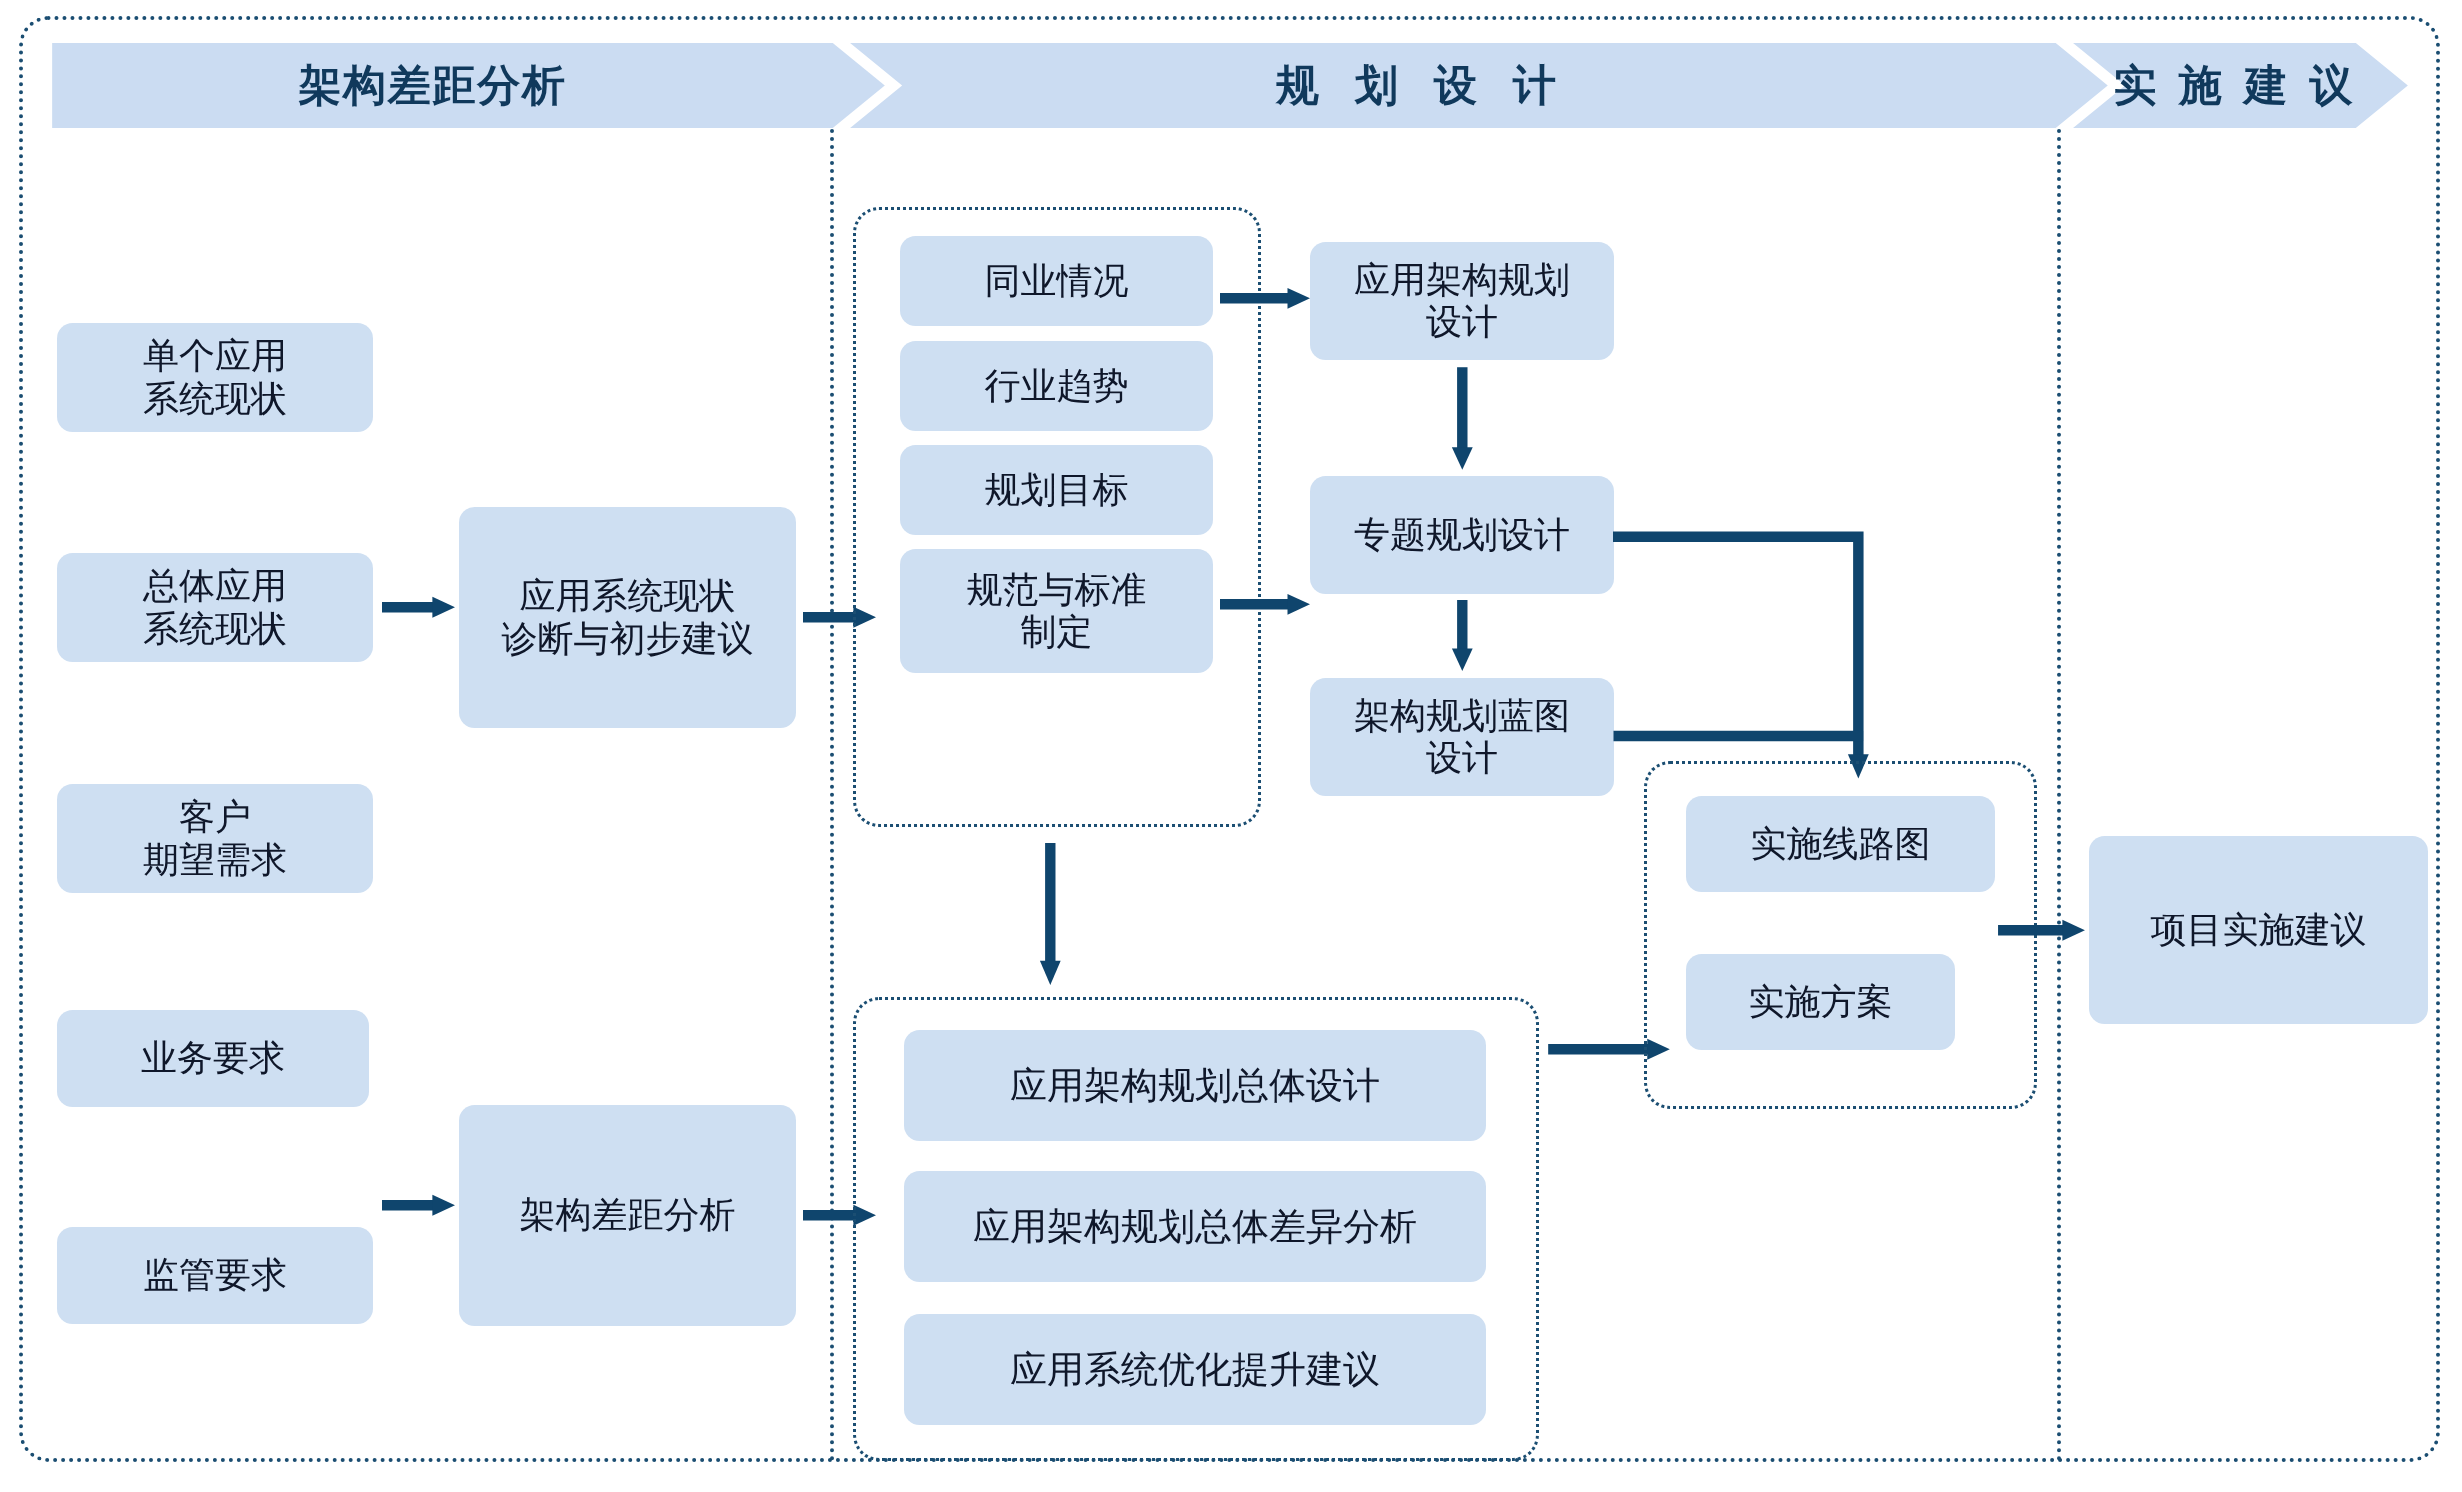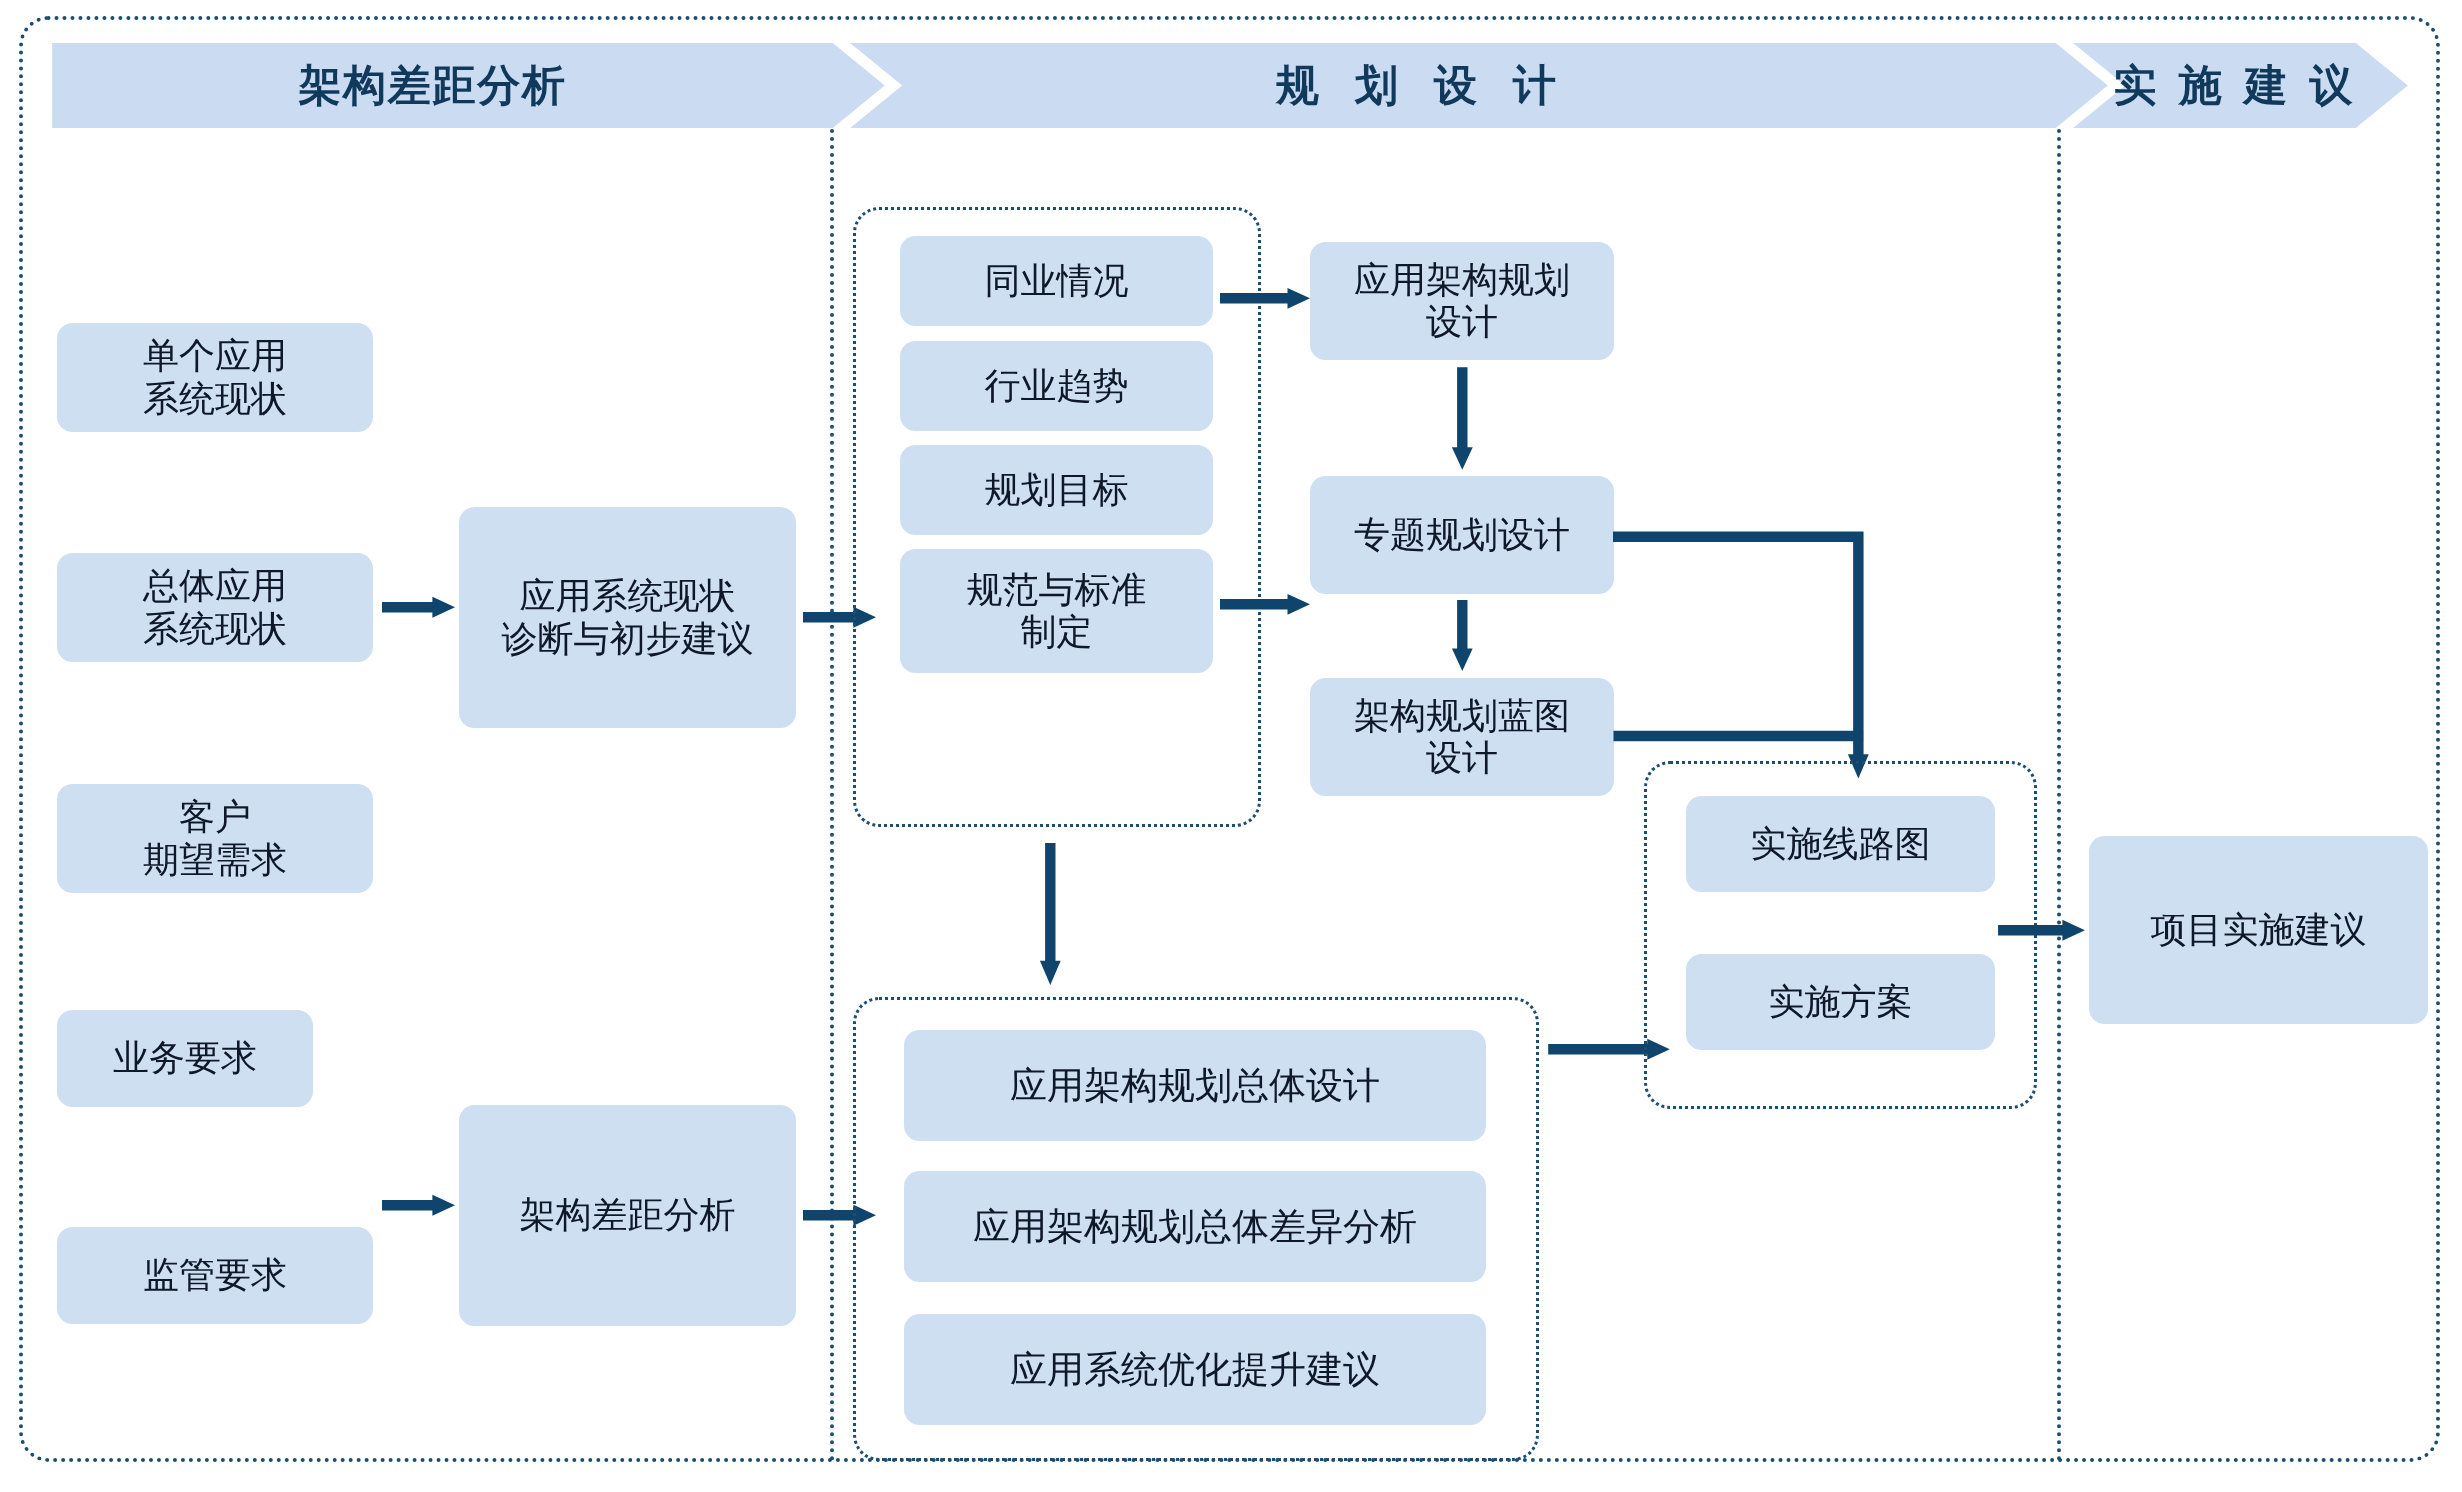--- a/index.html
+++ b/index.html
@@ -108,21 +108,21 @@
 
   <div class="node" style="left:57px; top:323px; width:316px; height:109px;">单个应用
 系统现状</div>
 
   <div class="node" style="left:57px; top:553px; width:316px; height:109px;">总体应用
 系统现状</div>
 
   <div class="node" style="left:57px; top:784px; width:316px; height:109px;">客户
 期望需求</div>
 
-  <div class="node" style="left:57px; top:1010px; width:256px; height:97px;">业务要求</div>
+  <div class="node" style="left:57px; top:1010px; width:312px; height:97px;">业务要求</div>
 
   <div class="node" style="left:57px; top:1227px; width:316px; height:97px;">监管要求</div>
 
   <div class="node" style="left:459px; top:507px; width:337px; height:221px;">应用系统现状
 诊断与初步建议</div>
 
   <div class="node" style="left:459px; top:1105px; width:337px; height:221px;">架构差距分析</div>
 
   <div class="conn" style="left:382px; top:596px; width:73px; height:22.6px;">
     <svg width="73" height="22.6" viewBox="0 0 84 26">
@@ -231,21 +231,21 @@
     <svg width="122" height="22.6" viewBox="0 0 140 26">
       <line x1="0" y1="13" x2="118" y2="13" stroke="#0f456d" stroke-width="12"></line>
       <polygon points="114,1 140,13 114,25" fill="#0f456d"></polygon>
     </svg>
   </div>
 
   <div class="group-box" style="left:1644px; top:761px; width:393px; height:348px;"></div>
 
   <div class="node" style="left:1686px; top:796px; width:309px; height:96px;">实施线路图</div>
 
-  <div class="node" style="left:1686px; top:954px; width:309px; height:96px;">实施方案</div>
+  <div class="node" style="left:1686px; top:954px; width:269px; height:96px;">实施方案</div>
 
   <div class="node" style="left:2089px; top:836px; width:339px; height:188px;">项目实施建议</div>
 
   <div class="conn" style="left:1998px; top:919px; width:87px; height:22.6px;">
     <svg width="87" height="22.6" viewBox="0 0 100 26">
       <line x1="0" y1="13" x2="78" y2="13" stroke="#0f456d" stroke-width="12"></line>
       <polygon points="74,1 100,13 74,25" fill="#0f456d"></polygon>
     </svg>
   </div>
 

